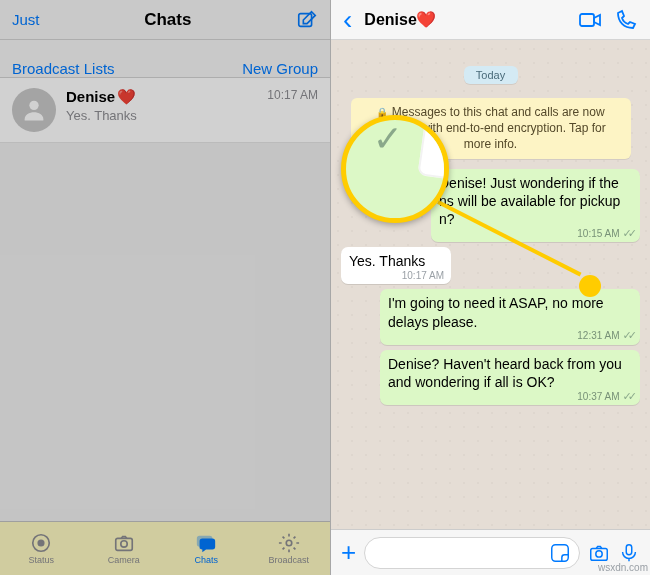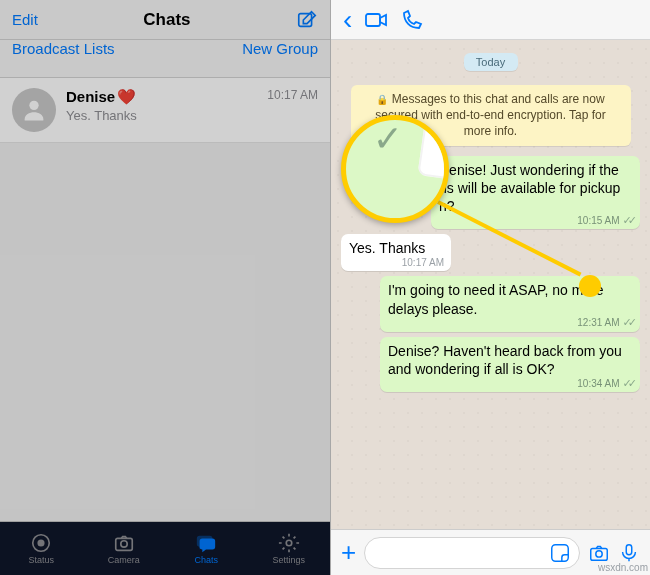--- a/index.html
+++ b/index.html
@@ -6,42 +6,42 @@
 body{width:650px;height:575px;overflow:hidden;position:relative;background:#fff}
 .app{display:flex;width:650px;height:575px}
 .overlay{position:absolute;inset:0;background:rgba(0,0,0,.18);pointer-events:none;width:331px}
 
 
 .left{width:331px;height:575px;background:#f6f6f6;display:flex;flex-direction:column;border-right:1px solid #ccc}
 .l-head{height:40px;display:flex;align-items:center;padding:0 12px;border-bottom:1px solid #d4d4d4}
 .l-head .edit{color:#007aff;font-size:15px}
 .l-head .title{flex:1;text-align:center;font-weight:700;font-size:17px}
 .l-head .compose{width:22px;height:22px;color:#007aff}
-.l-sub{height:38px;display:flex;align-items:flex-start;justify-content:space-between;padding:0 12px;border-bottom:1px solid #d4d4d4;font-size:15px}
+.l-sub{height:38px;display:flex;align-items:flex-end;justify-content:space-between;padding:0 12px;border-bottom:1px solid #d4d4d4;font-size:15px}
 .l-sub span{color:#007aff}
 .chat-row{display:flex;padding:10px 12px;gap:10px;background:#fff;border-bottom:1px solid #e5e5e5}
 .avatar{width:44px;height:44px;border-radius:50%;background:#c8c8c8;display:flex;align-items:center;justify-content:center}
 .avatar svg{width:28px;height:28px;fill:#fff}
 .chat-info{flex:1}
 .chat-name{font-weight:600;font-size:15px;display:flex;gap:2px}
 .chat-prev{font-size:13px;color:#8e8e93;margin-top:2px}
 .chat-time{font-size:12px;color:#8e8e93}
 .spacer{flex:1;background:#f0f0f0}
-.tabbar{height:54px;display:flex;border-top:1px solid #c2c2c2;background:#0f172a}
+.tabbar{height:54px;display:flex;border-top:1px solid #c2c2c2;background:#fef9c3}
 .tab{flex:1;display:flex;flex-direction:column;align-items:center;justify-content:center;gap:1px;color:#8e8e93;font-size:9px}
 .tab.active{color:#007aff}
 .tab svg{width:22px;height:22px}
 
 
 .right{flex:1;height:575px;display:flex;flex-direction:column;background:#e5ddd5;background-image:radial-gradient(rgba(0,0,0,.03) 1px,transparent 1px);background-size:14px 14px;position:relative}
 .r-head{height:40px;display:flex;align-items:center;gap:12px;padding:0 12px;background:#f6f6f6;border-bottom:1px solid #d4d4d4}
 .back{color:#007aff;font-size:28px;line-height:1;font-weight:300}
 .r-title{flex:1;font-weight:700;font-size:16px}
 .hicon{color:#007aff;width:24px;height:24px}
-.chat-body{flex:1;padding:11px 10px;overflow:hidden;position:relative}
+.chat-body{flex:1;padding:24px 10px;overflow:hidden;position:relative}
 .pill{margin:2px auto 6px;width:54px;text-align:center;background:#d4eaf4;color:#4a6b7a;font-size:11px;padding:3px 8px;border-radius:6px;box-shadow:0 1px 0 rgba(0,0,0,.08)}
 .sys{margin:14px auto 10px;background:#fdf4c5;color:#54492a;font-size:12px;padding:6px 14px;border-radius:6px;text-align:center;max-width:280px;line-height:1.35;box-shadow:0 1px 0 rgba(0,0,0,.08)}
 .lock{font-size:10px;margin-right:3px}
 .msg{max-width:260px;padding:5px 8px 14px;border-radius:7px;font-size:14px;line-height:1.3;margin-bottom:5px;position:relative;box-shadow:0 1px 0 rgba(0,0,0,.1)}
 .msg .ts{position:absolute;right:7px;bottom:2px;font-size:10px;color:#779177}
 .msg .ticks{display:inline-block;margin-left:3px;color:#8aa88a;font-size:11px;letter-spacing:-4px}
 .out{background:#dcf8c6;margin-left:auto}
 .in{background:#fff}
 .composer{height:46px;display:flex;align-items:center;gap:8px;padding:0 10px;background:#f6f6f6;border-top:1px solid #ccc}
 .plus{color:#007aff;font-size:26px;font-weight:300}
@@ -57,21 +57,21 @@
 .dot{position:absolute;left:579px;top:275px;width:22px;height:22px;background:#ffcc00;border-radius:50%;z-index:21}
 .wm{position:absolute;right:2px;bottom:2px;font-size:10px;color:#9aa0a6;z-index:30}
 </style>
 </head>
 <body>
 
 <div class="app">
 
   <div class="left">
     <div class="l-head">
-      <span class="edit">Edit</span>
+      <span class="edit">Just</span>
       <span class="title">Chats</span>
       <svg class="compose" viewBox="0 0 24 24" fill="none" stroke="currentColor" stroke-width="1.8">
           <rect x="3" y="5" width="14" height="14" rx="2"></rect>
           <path d="M17 3l4 4-9 9H8v-4z"></path>
         </svg>
     </div>
     <div class="l-sub">
       <span>Broadcast Lists</span>
       <span>New Group</span>
     </div>
@@ -113,28 +113,31 @@
             <path d="M5 4h11a3 3 0 013 3v6a3 3 0 01-3 3H9l-4 3v-3a3 3 0 01-3-3V7a3 3 0 013-3z" opacity=".35"></path>
             <path d="M8 7h11a3 3 0 013 3v6a3 3 0 01-3 3h-7l-4 3v-3a3 3 0 01-3-3v-6a3 3 0 013-3z"></path>
           </svg>
         <span>Chats</span>
       </div>
       <div class="tab">
         <svg viewBox="0 0 24 24" fill="none" stroke="currentColor" stroke-width="1.8">
             <circle cx="12" cy="12" r="3"></circle>
             <path d="M12 2v3m0 14v3M4 12H1m22 0h-3M5 5l2 2m10 10l2 2M5 19l2-2m10-10l2-2"></path>
           </svg>
-        <span>Settings</span>
+        <span>Broadcast</span>
       </div>
     </div>
   </div>
 
   <div class="right">
     <div class="r-head">
       <span class="back">‹</span>
+      <span class="r-title">
+        <span>Denise</span><span>❤️</span>
+      </span>
       <svg class="hicon" viewBox="0 0 24 24" fill="none" stroke="currentColor" stroke-width="1.8">
           <rect x="2" y="6" width="14" height="12" rx="2"></rect>
           <path d="M16 10l6-3v10l-6-3z"></path>
         </svg>
       <svg class="hicon" viewBox="0 0 24 24" fill="none" stroke="currentColor" stroke-width="1.8">
           <path d="M4 5c0 9 6 15 15 15l2-4-5-2-2 2c-3-1-5-3-6-6l2-2-2-5z"></path>
         </svg>
     </div>
     <div class="chat-body">
       <div class="pill">Today</div>
@@ -147,21 +150,21 @@
       <div class="msg in" style="width:110px">
         <span>Yes. Thanks</span>
         <span class="ts" style="color:#9aa0a6"><span>10:17 AM</span></span>
       </div>
       <div class="msg out">
         <span>I'm going to need it ASAP, no more delays please.</span>
         <span class="ts"><span>12:31 AM</span><span class="ticks">✓✓</span></span>
       </div>
       <div class="msg out">
         <span>Denise? Haven't heard back from you and wondering if all is OK?</span>
-        <span class="ts"><span>10:34 AM</span><span class="ticks">✓✓</span></span>
+        <span class="ts"><span>10:37 AM</span><span class="ticks">✓✓</span></span>
       </div>
     </div>
     <div class="composer">
       <span class="plus">+</span>
       <div class="inputwrap">
         <svg class="cicon" viewBox="0 0 24 24" fill="none" stroke="currentColor" stroke-width="1.6">
             <rect x="3" y="3" width="18" height="18" rx="4"></rect>
             <path d="M14 21v-4a3 3 0 013-3h4"></path>
           </svg>
       </div>

